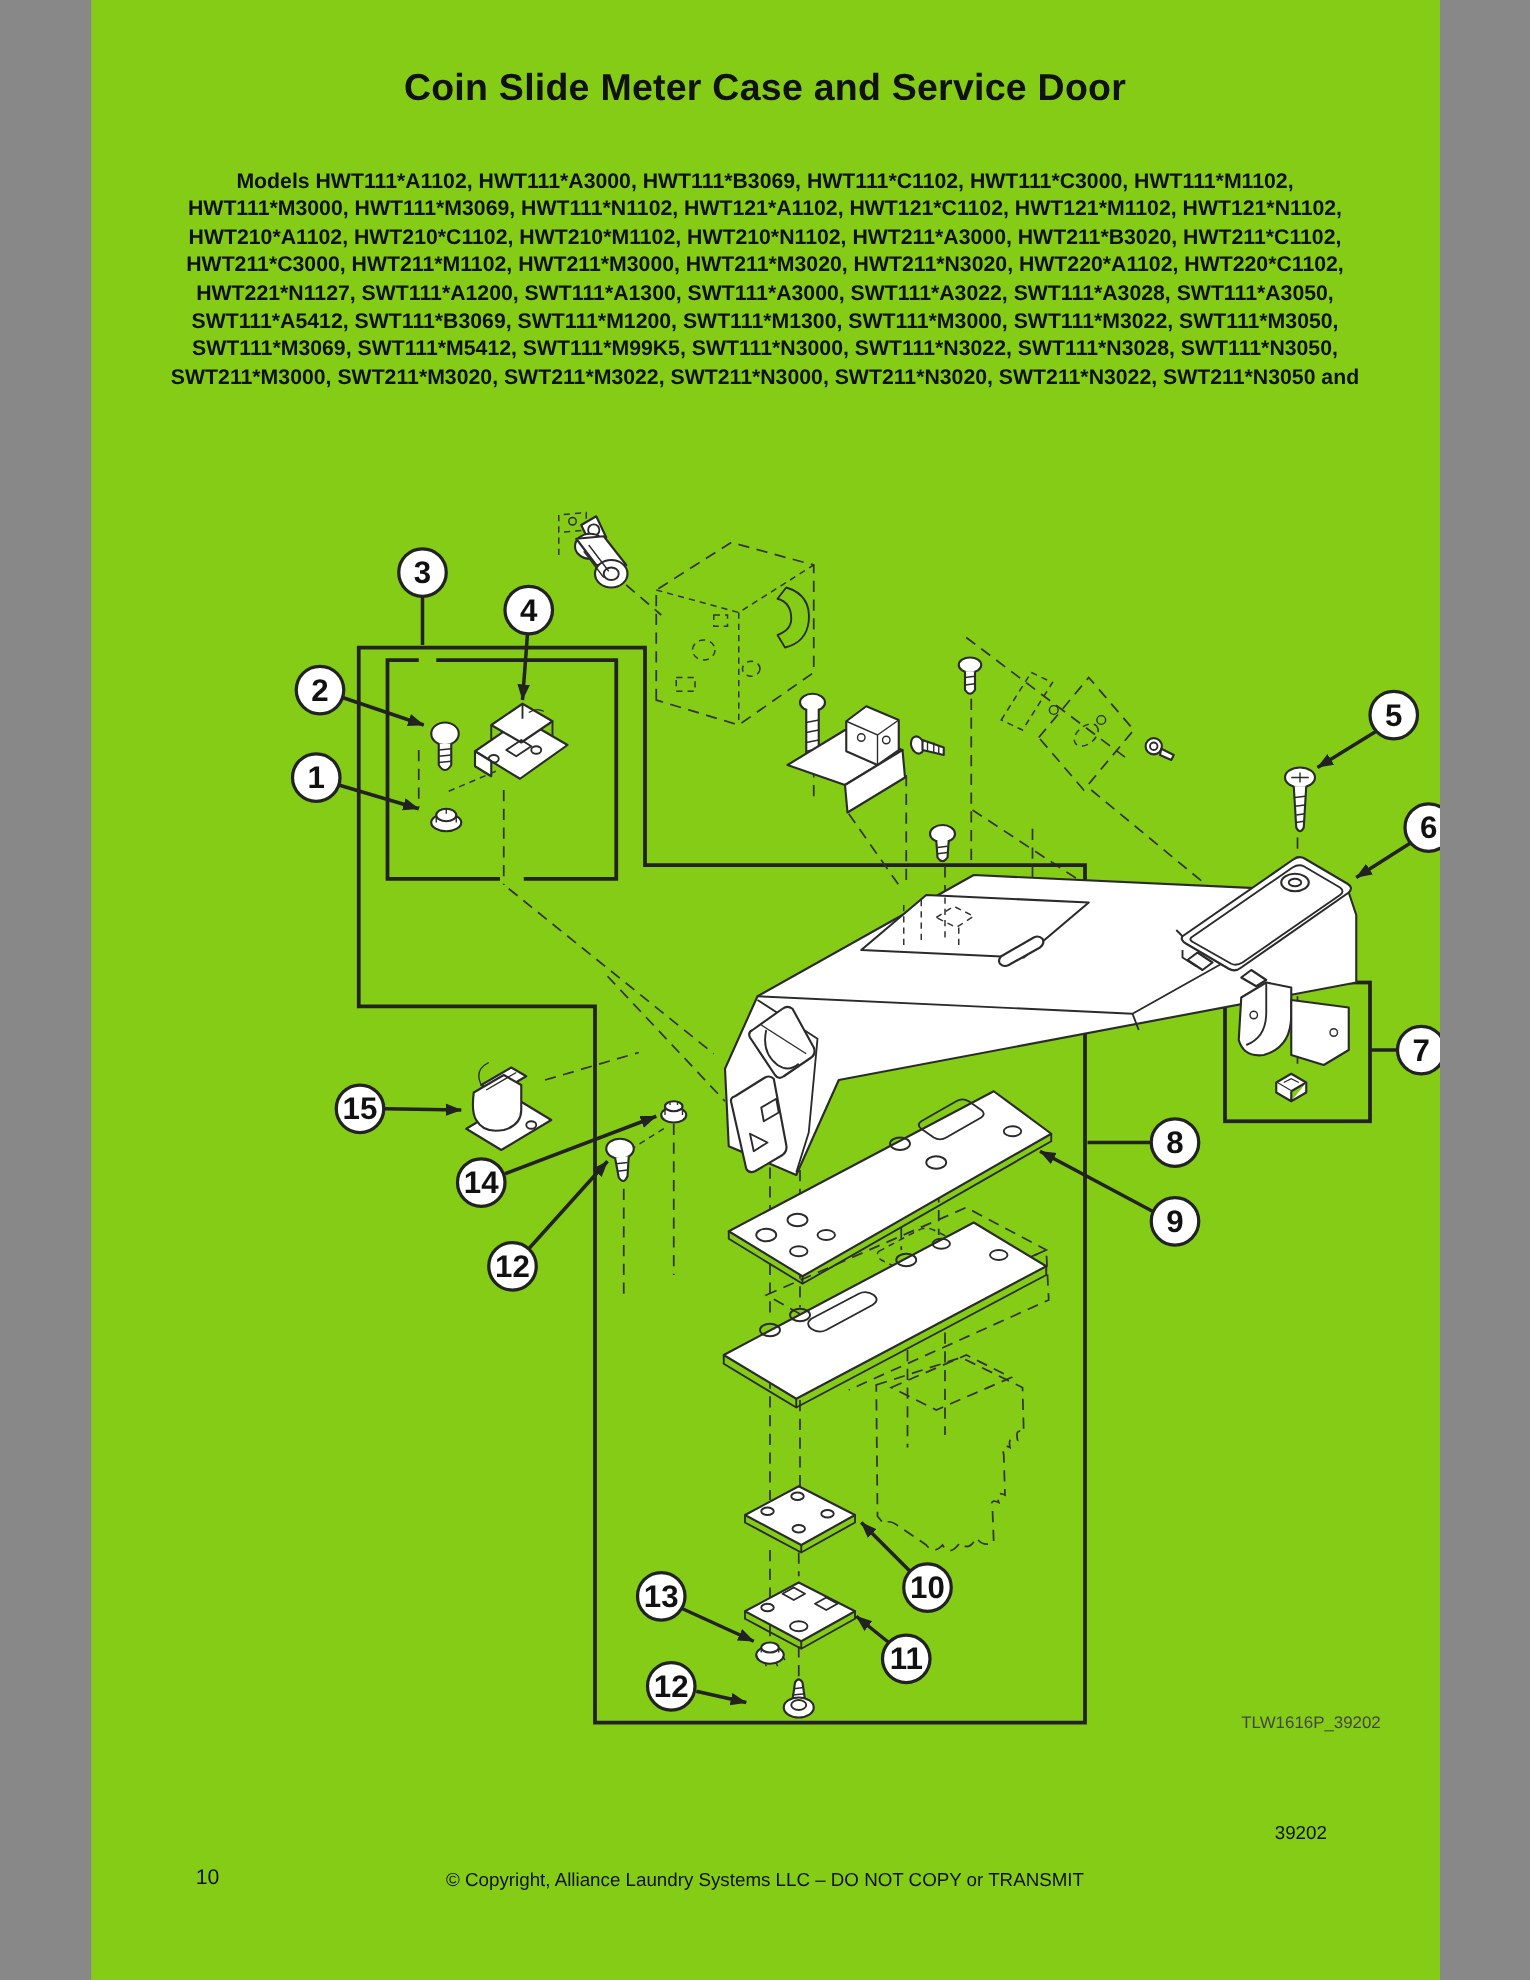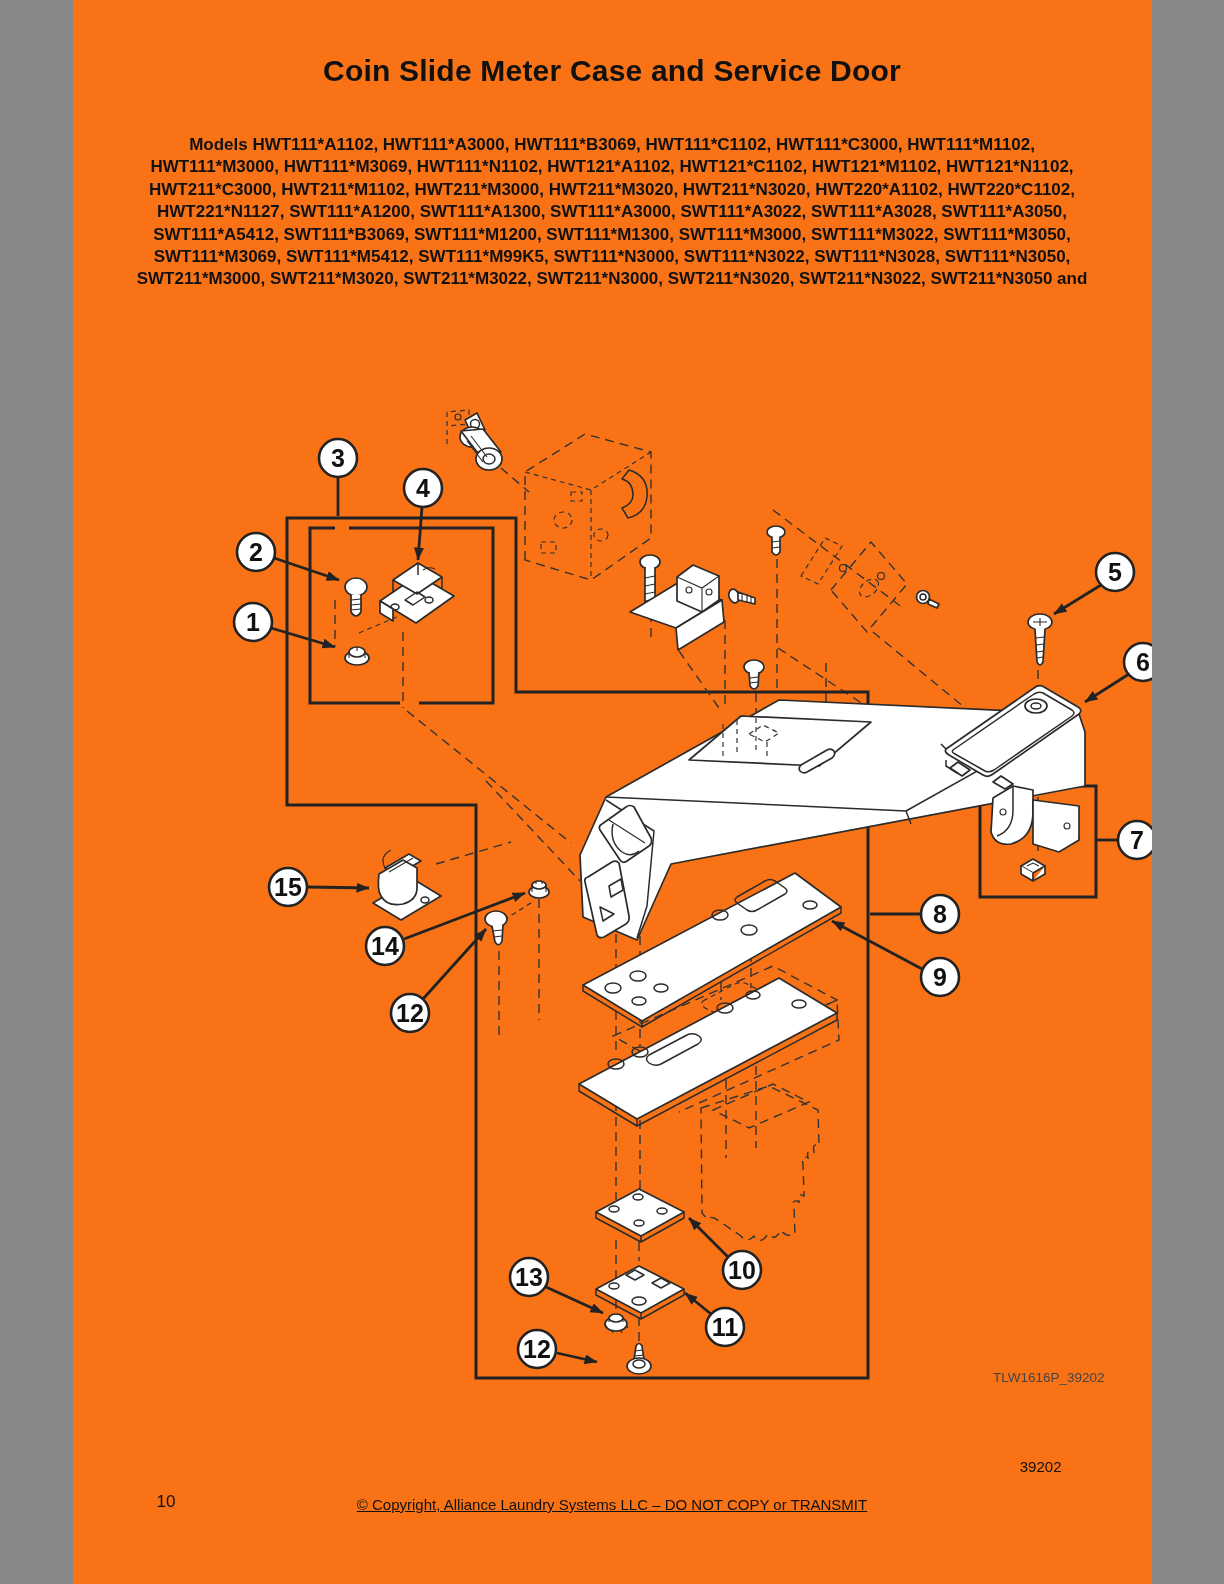--- a/index.html
+++ b/index.html
@@ -1,31 +1,31 @@
 <!DOCTYPE html>
 <html><head>
 <meta charset="utf-8">
 <style>
   html,body{margin:0;padding:0;background:#888;}
   .page{
-    position:relative;width:1079px;height:1584px;background:#f97316;
+    position:relative;width:1079px;height:1584px;background:#84cc16;
     margin:0 auto;font-family:"Liberation Sans",sans-serif;color:#111;
     overflow:hidden;
   }
   .title{
     position:absolute;top:54px;left:0;width:100%;text-align:center;
     font-size:30px;font-weight:bold;letter-spacing:.2px;
   }
   .models{
     position:absolute;top:98px;left:0;width:100%;text-align:center;
     font-size:17px;font-weight:bold;line-height:22.4px;margin-top:36px;
   }
   .models div{white-space:nowrap;}
   .footer-page{position:absolute;left:84px;top:1492px;font-size:17px;}
-  .footer-copy{position:absolute;left:0;top:1496px;width:100%;text-align:center;font-size:15px;text-decoration:underline;}
+  .footer-copy{position:absolute;left:0;top:1496px;width:100%;text-align:center;font-size:15px;}
   .footer-doc{position:absolute;right:90px;top:1458px;font-size:15px;}
   svg{position:absolute;left:0;top:0;}
   
   .thick{stroke:#222;stroke-width:3;fill:none;stroke-linejoin:miter;}
   .part{stroke:#2b2b2b;stroke-width:1.7;fill:#fff;stroke-linejoin:round;}
   .pnf{stroke:#2b2b2b;stroke-width:1.5;fill:none;stroke-linejoin:round;}
   .thin{stroke:#2b2b2b;stroke-width:1.1;fill:none;}
   .dash{stroke:#333;stroke-width:1.4;fill:none;stroke-dasharray:9 6;}
   .dashsm{stroke:#333;stroke-width:1.2;fill:none;stroke-dasharray:5 4;}
   .callout-circle{fill:#fff;stroke:#222;stroke-width:2.6;}
@@ -37,20 +37,21 @@
 </head>
 <body>
 
 <div class="page">
 
   <div class="title">Coin Slide Meter Case and Service Door</div>
 
   <div class="models">
       <div>Models HWT111*A1102, HWT111*A3000, HWT111*B3069, HWT111*C1102, HWT111*C3000, HWT111*M1102,</div>
       <div>HWT111*M3000, HWT111*M3069, HWT111*N1102, HWT121*A1102, HWT121*C1102, HWT121*M1102, HWT121*N1102,</div>
+      <div>HWT210*A1102, HWT210*C1102, HWT210*M1102, HWT210*N1102, HWT211*A3000, HWT211*B3020, HWT211*C1102,</div>
       <div>HWT211*C3000, HWT211*M1102, HWT211*M3000, HWT211*M3020, HWT211*N3020, HWT220*A1102, HWT220*C1102,</div>
       <div>HWT221*N1127, SWT111*A1200, SWT111*A1300, SWT111*A3000, SWT111*A3022, SWT111*A3028, SWT111*A3050,</div>
       <div>SWT111*A5412, SWT111*B3069, SWT111*M1200, SWT111*M1300, SWT111*M3000, SWT111*M3022, SWT111*M3050,</div>
       <div>SWT111*M3069, SWT111*M5412, SWT111*M99K5, SWT111*N3000, SWT111*N3022, SWT111*N3028, SWT111*N3050,</div>
       <div>SWT211*M3000, SWT211*M3020, SWT211*M3022, SWT211*N3000, SWT211*N3020, SWT211*N3022, SWT211*N3050 and</div>
     </div>
 
   <svg width="1224" height="1010" viewBox="0 390 1224 1010" style="top:390px">
     <defs>
       <marker id="arrow" markerWidth="16" markerHeight="12" refX="12.5" refY="5" orient="auto" markerUnits="userSpaceOnUse">

